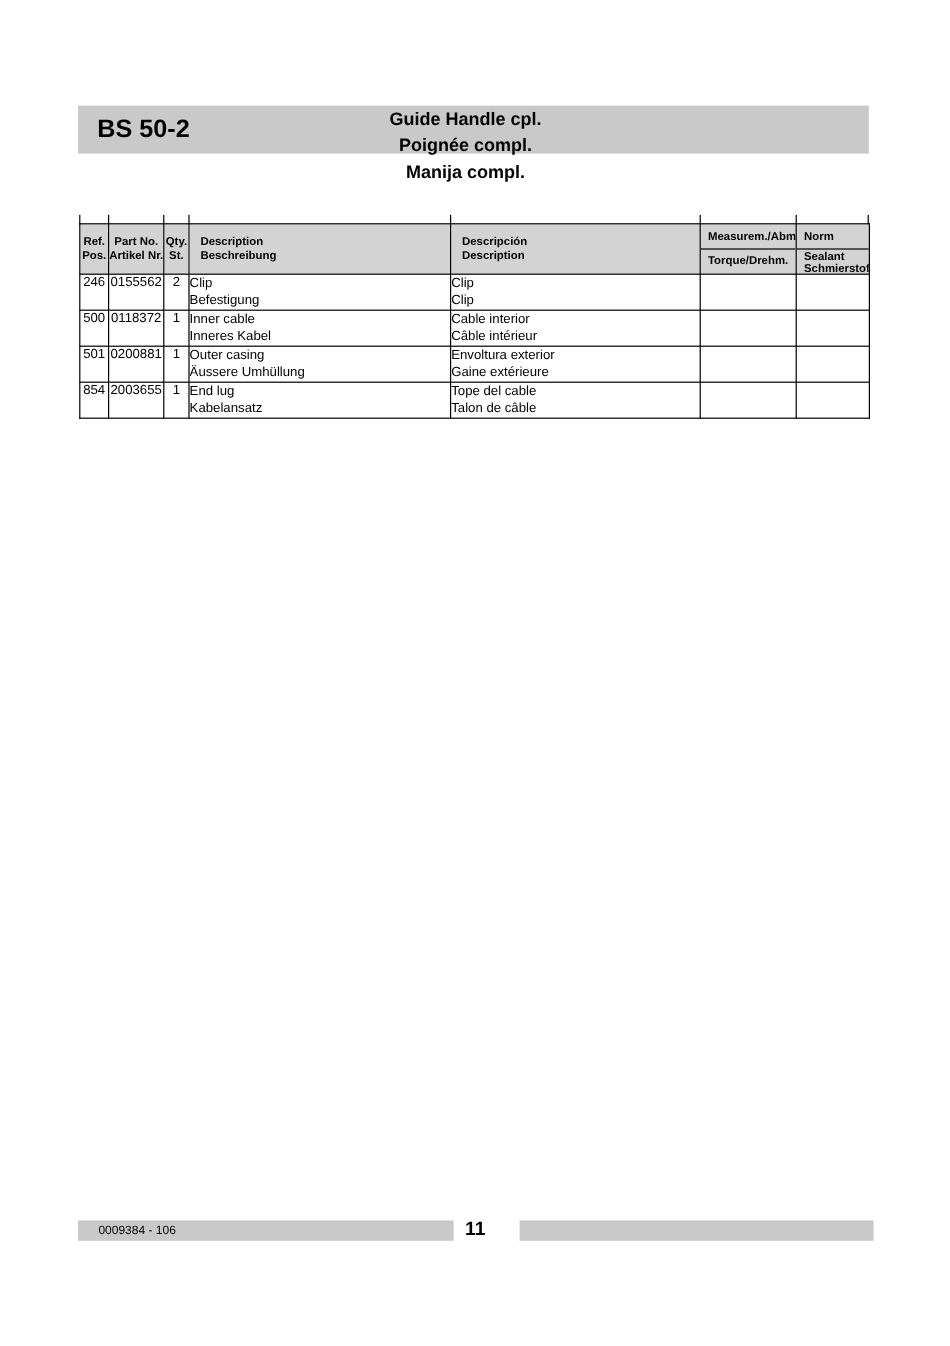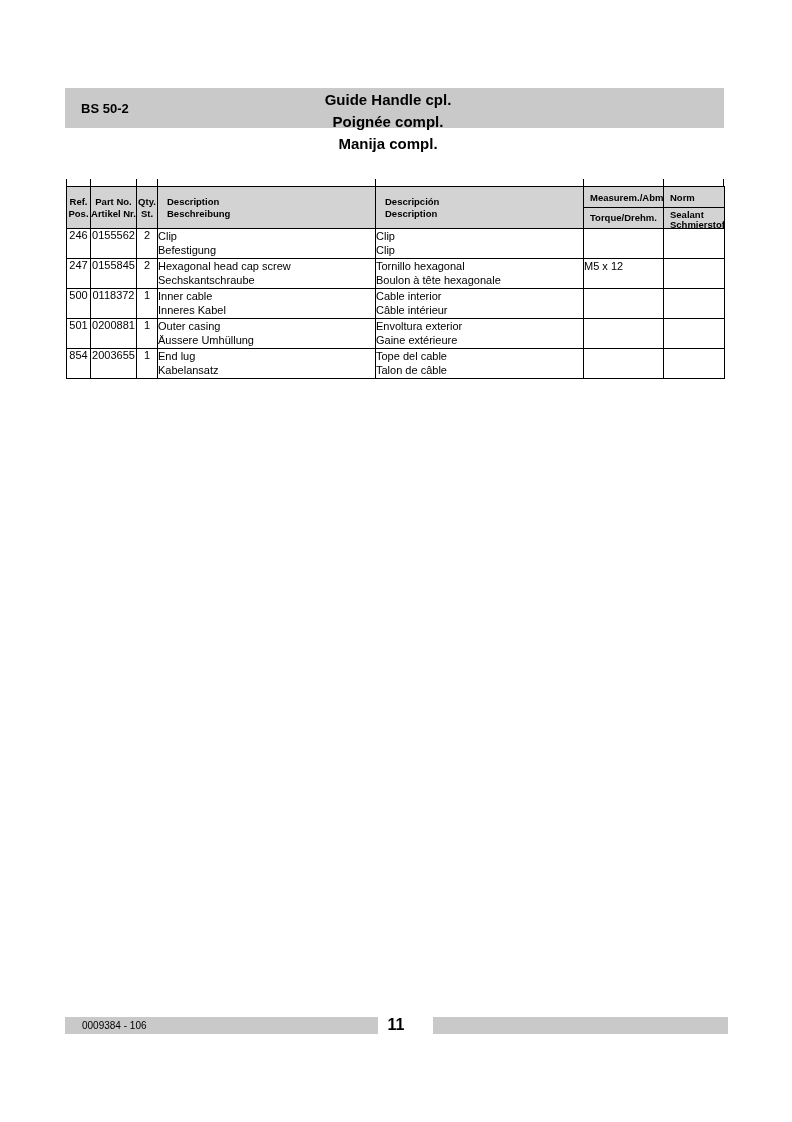--- a/index.html
+++ b/index.html
@@ -14,21 +14,21 @@
 
   
   .title-bar {
     position: absolute; left: 65px; top: 88px;
     width: 659px; height: 40px;
     background: #c9c9c9;
     display: flex; align-items: center;
   }
   .model {
     padding-left: 16px;
-    font-size: 13px; font-weight: bold;
+    font-size: 21px; font-weight: bold;
   }
   .titles {
     position: absolute; left: 65px; top: 89px;
     width: 646px; text-align: center;
     font-size: 15px; font-weight: bold; line-height: 22px;
     white-space: nowrap;
   }
 
   
   .tick {
@@ -170,35 +170,20 @@
           <div>Befestigung</div>
         </td>
         <td class="desc">
           <div>Clip</div>
           <div>Clip</div>
         </td>
         <td class="meas"></td>
         <td></td>
       </tr>
       <tr>
-        <td class="num">247</td>
-        <td class="num">0155845</td>
-        <td class="num">2</td>
-        <td class="desc">
-          <div>Hexagonal head cap screw</div>
-          <div>Sechskantschraube</div>
-        </td>
-        <td class="desc">
-          <div>Tornillo hexagonal</div>
-          <div>Boulon à tête hexagonale</div>
-        </td>
-        <td class="meas">M5 x 12</td>
-        <td></td>
-      </tr>
-      <tr>
         <td class="num">500</td>
         <td class="num">0118372</td>
         <td class="num">1</td>
         <td class="desc">
           <div>Inner cable</div>
           <div>Inneres Kabel</div>
         </td>
         <td class="desc">
           <div>Cable interior</div>
           <div>Câble intérieur</div>

